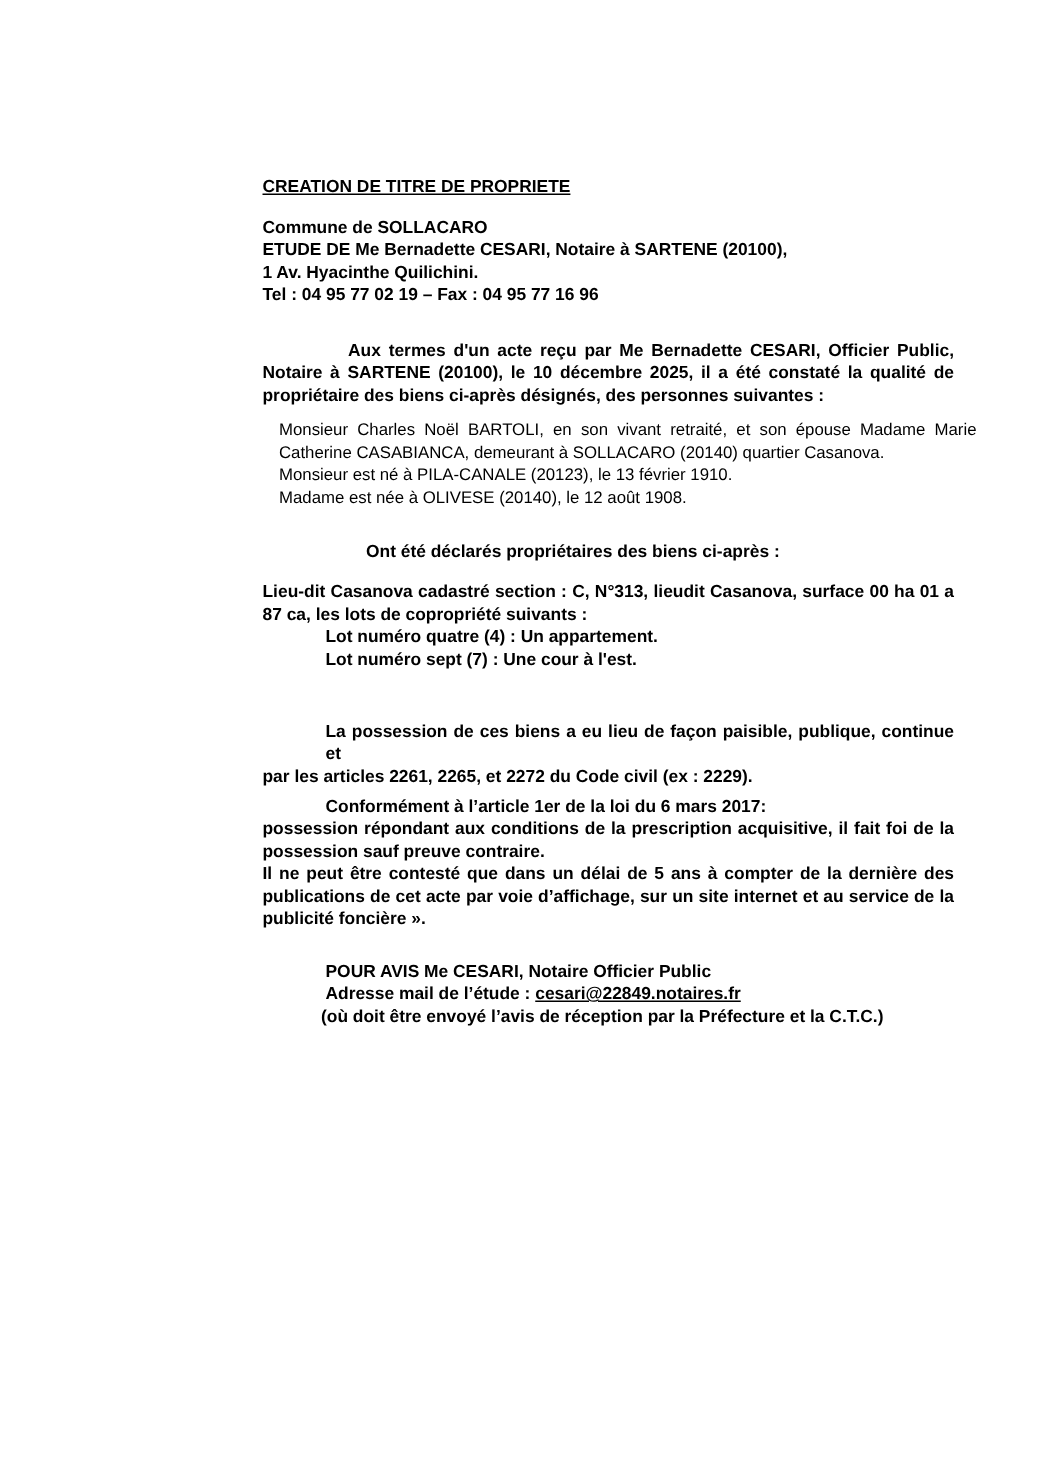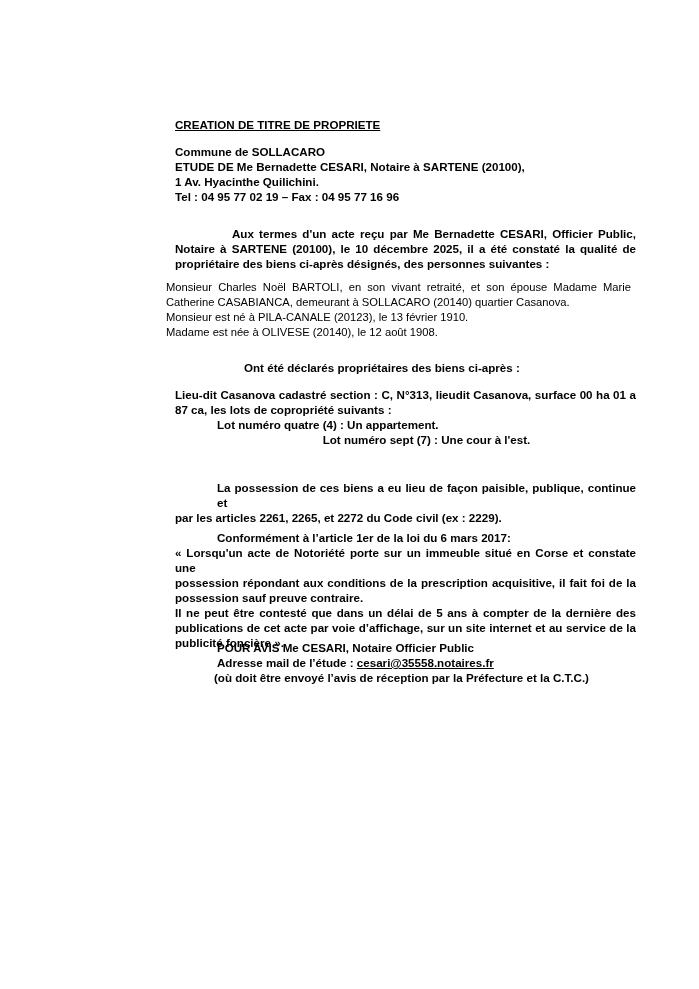--- a/index.html
+++ b/index.html
@@ -27,50 +27,49 @@
     <span class="line">1 Av. Hyacinthe Quilichini.</span>
     <span class="line">Tel : 04 95 77 02 19 – Fax : 04 95 77 16 96</span>
   </div>
 
   <div class="blk b" style="left:175px; top:226px; width:461px;">
     <span class="jl" style="padding-left:57px;">Aux termes d'un acte reçu par Me Bernadette CESARI, Officier Public,</span>
     <span class="jl">Notaire à SARTENE (20100), le 10 décembre 2025, il a été constaté la qualité de</span>
     <span class="line">propriétaire des biens ci-après désignés, des personnes suivantes :</span>
   </div>
 
-  <div class="blk n" style="left:166px; top:280px; width:465px;">
+  <div class="blk n" style="left:186px; top:280px; width:465px;">
     <span class="jl">Monsieur Charles Noël BARTOLI, en son vivant retraité, et son épouse Madame Marie</span>
     <span class="line">Catherine CASABIANCA, demeurant à SOLLACARO (20140) quartier Casanova.</span>
     <span class="line">Monsieur est né à PILA-CANALE (20123), le 13 février 1910.</span>
     <span class="line">Madame est née à OLIVESE (20140), le 12 août 1908.</span>
   </div>
 
   <div class="blk b" style="left:217px; top:360px;margin-left:27px;">Ont été déclarés propriétaires des biens ci-après :</div>
 
   <div class="blk b" style="left:175px; top:387px; width:461px;">
     <span class="jl">Lieu-dit Casanova cadastré section : C, N°313, lieudit Casanova, surface 00 ha 01 a</span>
     <span class="line">87 ca, les lots de copropriété suivants :</span>
     <span class="line" style="padding-left:42px;">Lot numéro quatre  (4) : Un appartement.</span>
-    <span class="line" style="padding-left:42px;text-align:center;">Lot numéro sept  (7) : Une cour à l'est.</span>
+    <span class="line" style="padding-left:42px;">Lot numéro sept  (7) : Une cour à l'est.</span>
   </div>
 
   <div class="blk b" style="left:175px; top:480px; width:461px;">
     <span class="jl" style="padding-left:42px;">La possession de ces biens a eu lieu de façon paisible, publique, continue et</span>
     <span class="line">par les articles 2261, 2265, et 2272 du Code civil (ex : 2229).</span>
   </div>
 
   <div class="blk b" style="left:175px; top:530px; width:461px;">
     <span class="line" style="padding-left:42px;">Conformément à l’article 1er de la loi du 6 mars 2017:</span>
-    <span class="jl">« Lorsqu'un acte de Notoriété porte sur un immeuble situé en Corse et constate une</span>
     <span class="jl">possession répondant aux conditions de la prescription acquisitive, il fait foi de la</span>
     <span class="line">possession sauf preuve contraire.</span>
     <span class="jl">Il ne peut être contesté que dans un délai de 5 ans à compter de la dernière des</span>
     <span class="jl">publications de cet acte par voie d’affichage, sur un site internet et au service de la</span>
     <span class="line">publicité foncière ».</span>
   </div>
 
   <div class="blk b" style="left:217px; top:640px;">
     <span class="line">POUR AVIS Me CESARI, Notaire Officier Public</span>
-    <span class="line"><span>Adresse mail de l’étude : </span><a class="mail">cesari@35558.notaires.fr</a></span>
+    <span class="line"><span>Adresse mail de l’étude : </span><a class="mail">cesari@22849.notaires.fr</a></span>
     <span class="line" style="margin-left:-3px;">(où doit être envoyé l’avis de réception par la Préfecture et la C.T.C.)</span>
   </div>
 
 </div>
 
 </body></html>

